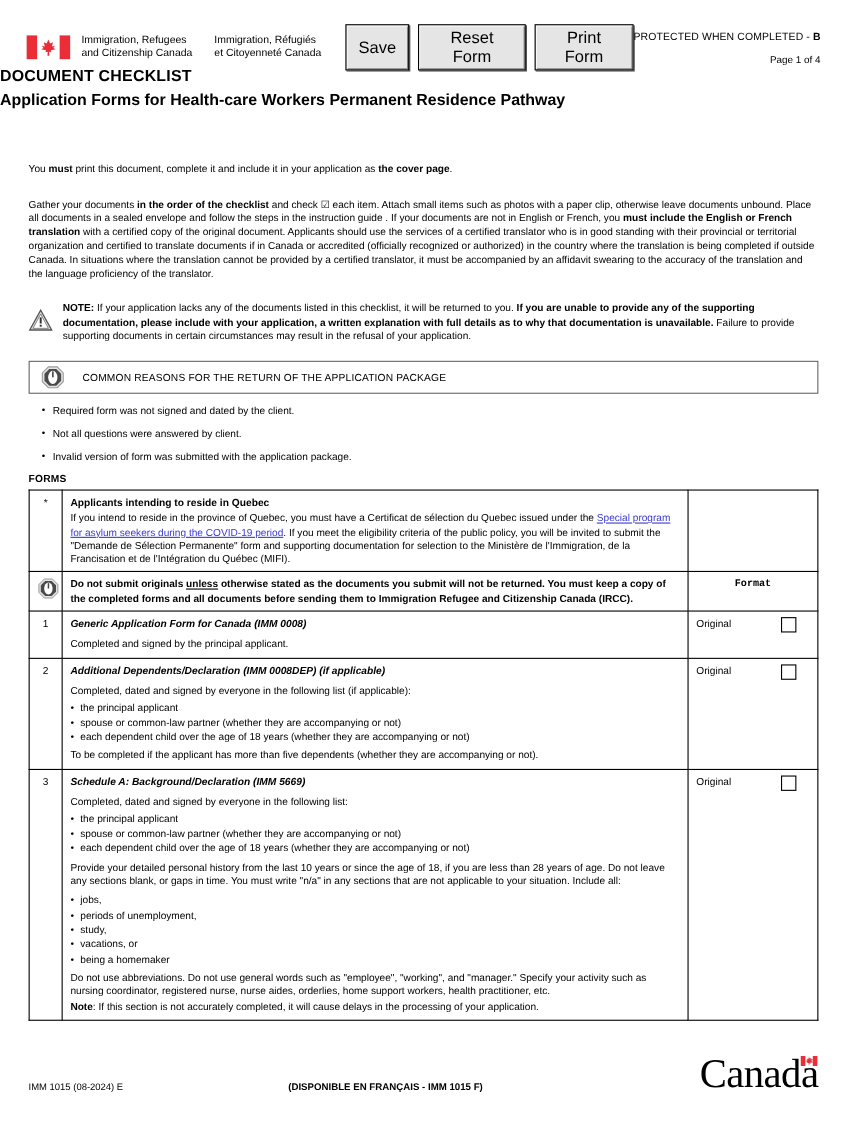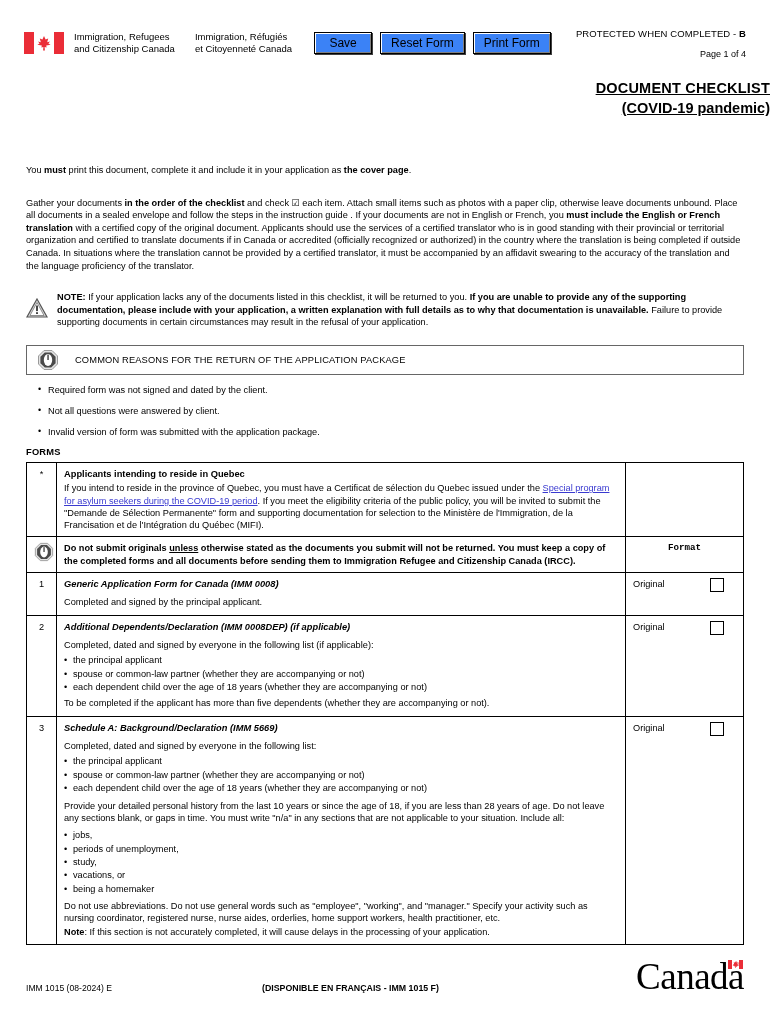--- a/index.html
+++ b/index.html
@@ -38,25 +38,25 @@
   }
   .wordmark.second { margin-left: 20px; }
 
   .btn-group {
     display: flex;
     gap: 8px;
     margin-left: 22px;
     padding-top: 2px;
   }
   .form-btn {
-    background: #3b82f6;
+    background: #e5e5e5;
     border: 1px solid #000;
     box-shadow: inset 1px 1px 0 #ffffff, inset -1px -1px 0 #808080, 1px 1px 0 #404040;
     font-family: "Liberation Sans", sans-serif;
-    font-size: 12px;
+    font-size: 15px;
     padding: 3px 10px;
     min-width: 58px;
     text-align: center;
     cursor: pointer;
     color: #000;
   }
   .header-right {
     margin-left: auto;
     text-align: right;
     padding-top: 2px;
@@ -67,23 +67,21 @@
     white-space: nowrap;
   }
   .protected b { font-weight: bold; }
   .pageno {
     font-size: 9px;
     margin-top: 10px;
   }
 
   
   .titles {
-    text-align: right;
-    margin-top: 18px;
-    text-decoration: underline;
+    text-align: left;
   }
   .title-1 {
     font-size: 14.5px;
     font-weight: bold;
     letter-spacing: 0.2px;
   }
   .title-2 {
     font-size: 14.5px;
     font-weight: bold;
     margin-top: 5px;
@@ -309,21 +307,21 @@
   </div>
 
   <div class="header-right">
     <div class="protected"><span>PROTECTED WHEN COMPLETED - </span><b>B</b></div>
     <div class="pageno">Page 1 of 4</div>
   </div>
 </div>
 
 <div class="titles">
   <div class="title-1">DOCUMENT CHECKLIST</div>
-  <div class="title-3">(COVID-19 pandemic)</div>
+  <div class="title-2">Application Forms for Health-care Workers Permanent Residence Pathway</div>
 </div>
 
 <div class="content">
 
   <div class="para p-must"><span>You </span><b>must</b><span> print this document, complete it and include it in your application as </span><b>the cover page</b><span>.</span></div>
 
   <div class="para p-gather"><span>Gather your documents </span><b>in the order of the checklist</b><span> and check </span><span>☑</span><span> each item. Attach small items such as photos with a paper clip, otherwise leave documents unbound. Place all documents in a sealed envelope and follow the steps in the instruction guide . If your documents are not in English or French, you </span><b>must include the English or French translation</b><span> with a certified copy of the original document. Applicants should use the services of a certified translator who is in good standing with their provincial or territorial organization and certified to translate documents if in Canada or accredited (officially recognized or authorized) in the country where the translation is being completed if outside Canada. In situations where the translation cannot be provided by a certified translator, it must be accompanied by an affidavit swearing to the accuracy of the translation and the language proficiency of the translator.</span></div>
 
   <div class="note-block">
     <div class="warn-icon">

